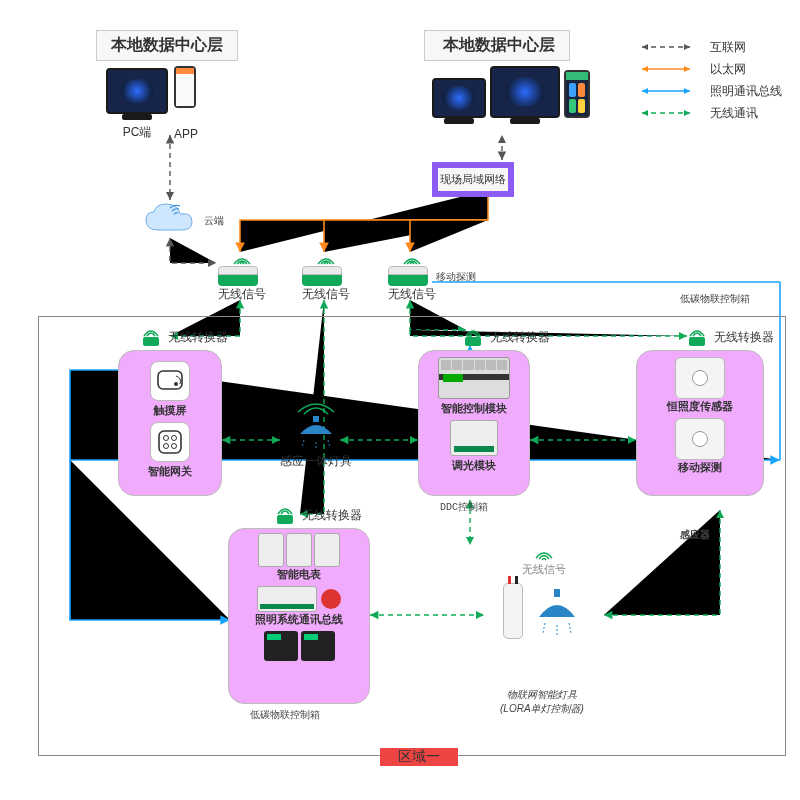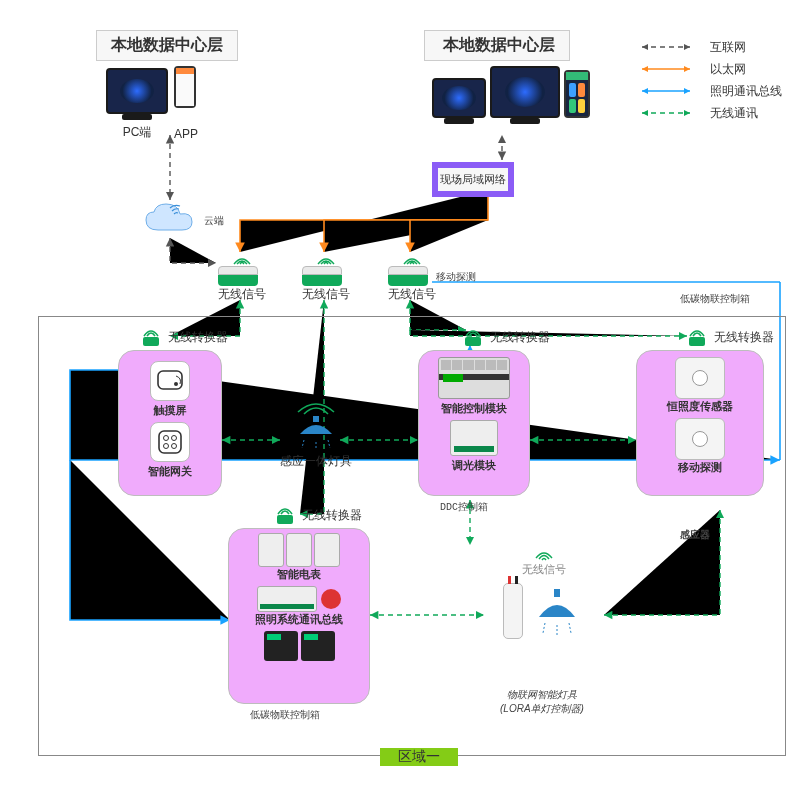--- a/index.html
+++ b/index.html
@@ -29,21 +29,21 @@
   .router .top { height: 9px; background: #eaeaea; border:1px solid #bbb; border-top-left-radius:4px; border-top-right-radius:4px;}
   .router .bot { height: 11px; background: #10a95a; border-bottom-left-radius:4px; border-bottom-right-radius:4px;}
 
   .cloud { width: 60px; height: 38px; position: relative; }
   .cloud svg { width: 100%; height: 100%; }
 
   .icon-box { width: 40px; height: 40px; border:1px solid #bbb; border-radius:8px; margin: 4px auto 2px; display:flex; align-items:center; justify-content:center; background:#fff;}
   .mini-lbl { font-size: 11px; text-align:center;}
 
   .zone-frame { position:absolute; border:1px solid #888; }
-  .zone-label { position:absolute; background:#84cc16; padding:0 18px; font-size:14px; }
+  .zone-label { position:absolute; background:#ef4444; padding:0 18px; font-size:14px; }
 
   .lan-box { position: absolute; background:#f7f7f7; border:6px solid #8b5cf6; padding:4px 2px; font-size:11px;}
 </style>
 </head>
 <body>
 <div class="canvas">
 
 <svg class="wires">
   <defs>
     <marker id="arr-grey" markerWidth="8" markerHeight="8" refX="6" refY="3" orient="auto">

